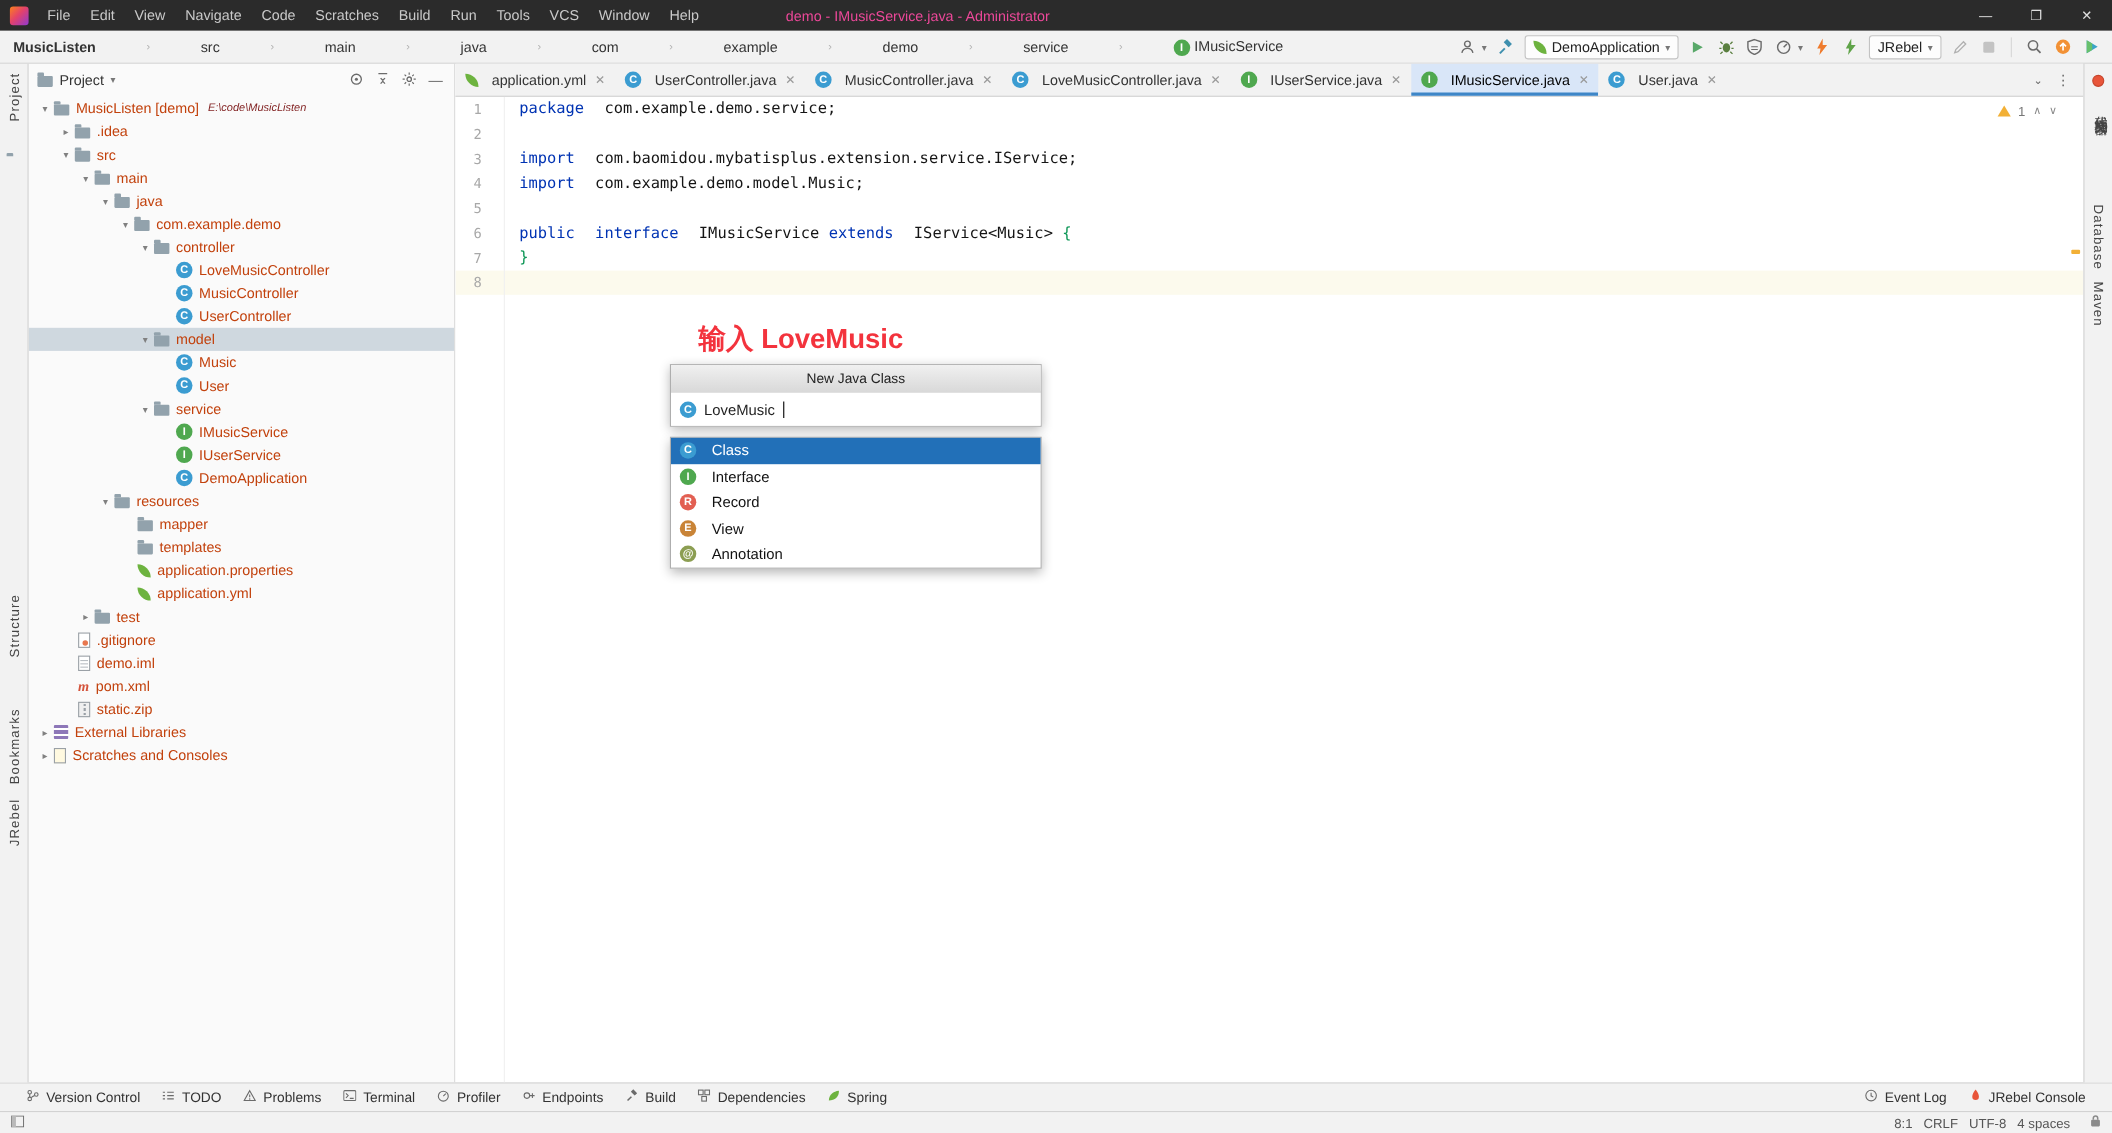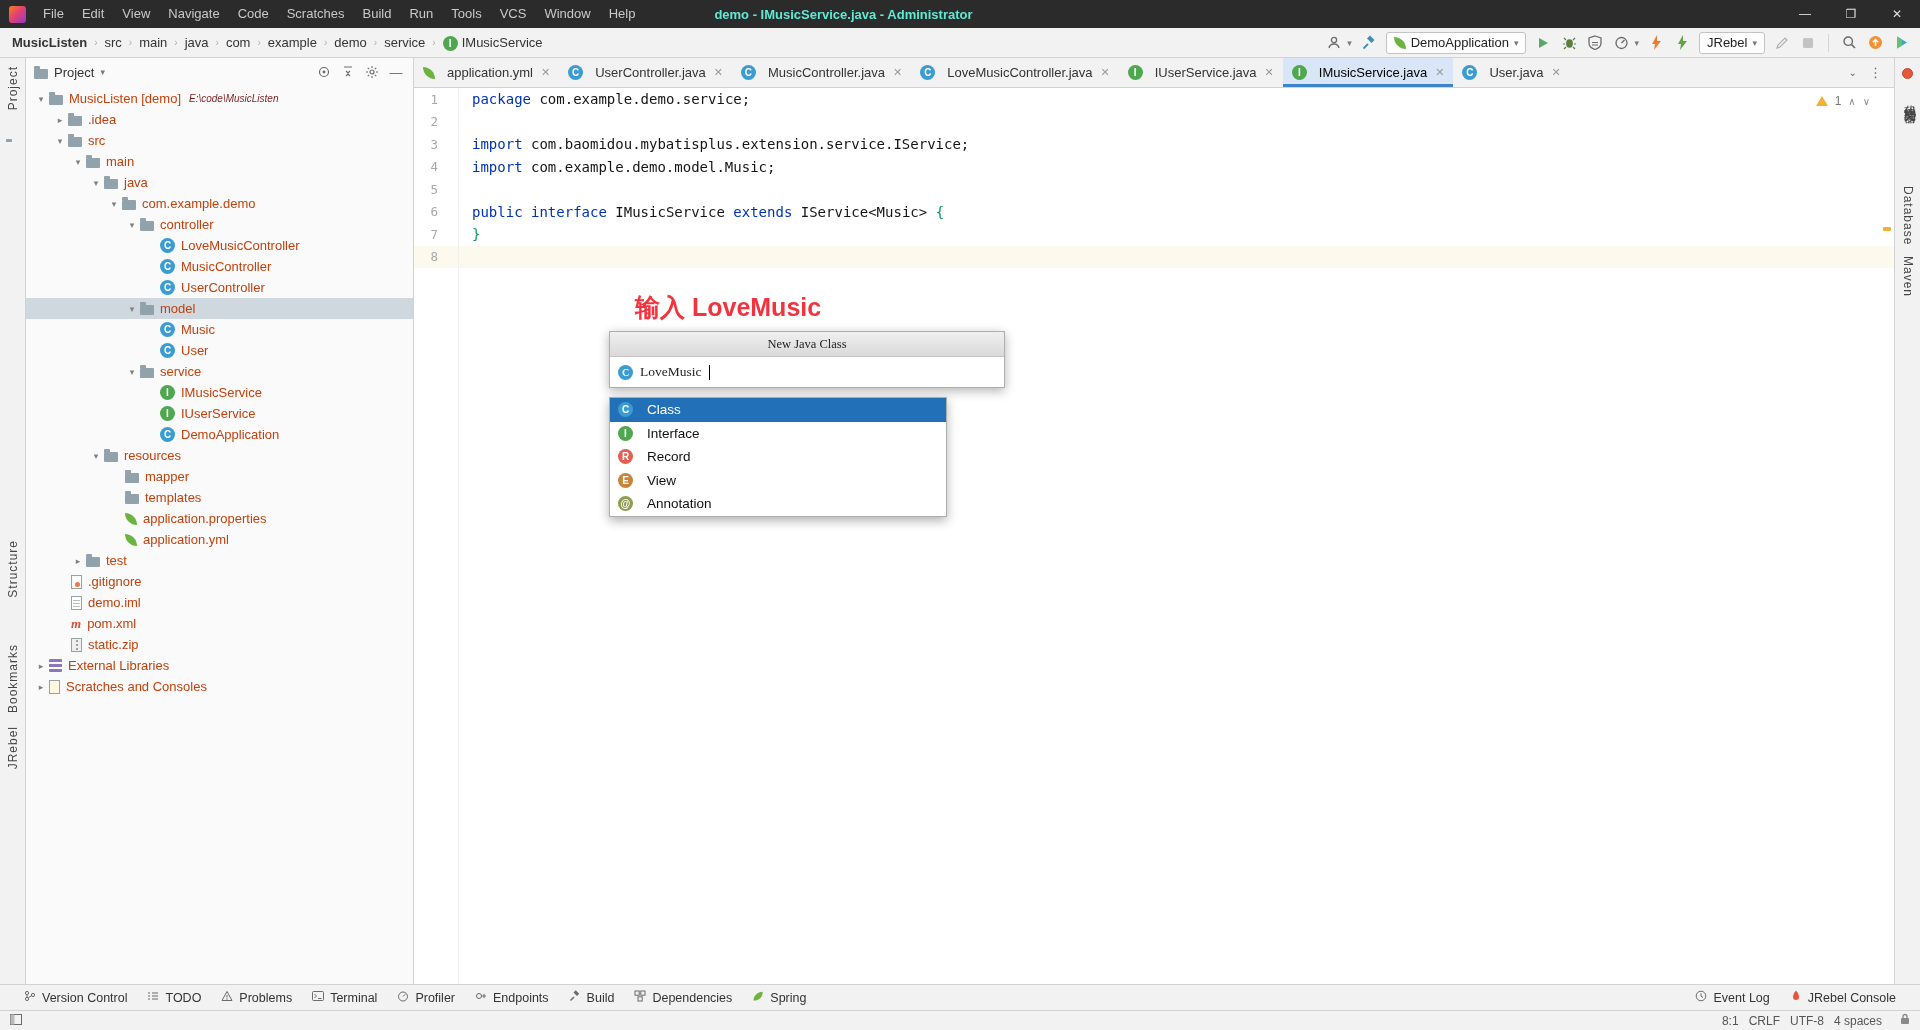--- a/index.html
+++ b/index.html
@@ -3,27 +3,27 @@
 <meta charset="utf-8">
 <style>
   * { box-sizing: border-box; margin: 0; padding: 0; cursor: default; }
   html,body { width:1920px; height:1030px; overflow:hidden; }
   body { font-family:"Liberation Sans",sans-serif; font-size:13px; color:#1f1f1f; background:#fff; display:flex; flex-direction:column; }
 
   
   .titlebar { height:28px; background:#2b2b2b; display:flex; align-items:center; color:#c9c9c9; flex:none; }
   .app-logo { width:17px; height:17px; margin:0 8px 0 9px; border-radius:3px; background:linear-gradient(135deg,#fc801d 0%,#e4426b 45%,#9039d0 100%); }
   .menu-item { padding:0 9px; line-height:28px; font-size:13px; }
-  .title-text { margin-left:70px; color:#5eead4; font-size:13px;font-weight:bold; }
+  .title-text { margin-left:70px; color:#ec4899; font-size:13px; }
   .win-controls { margin-left:auto; display:flex; height:28px; }
   .win-btn { width:46px; text-align:center; line-height:28px; font-size:12px; color:#e0e0e0; }
 
   
   .toolbar { height:30px; background:#f2f2f2; border-bottom:1px solid #d2d2d2; display:flex; align-items:center; padding:0 10px; flex:none; }
-  .crumbs { display:flex; align-items:center; }
+  .crumbs { display:flex; align-items:center;gap:39px; }
   .crumb { padding:0 2px; color:#333; }
   .crumb.bold { font-weight:bold; }
   .crumb-sep { color:#b2b2b2; margin:0 5px; font-size:10px; }
   .crumb .ball { margin-right:4px; }
   .toolbar-right { margin-left:auto; display:flex; align-items:center; gap:8px; }
   .tb-ico { width:18px; height:18px; display:flex; align-items:center; justify-content:center; }
   .combo { display:flex; align-items:center; gap:5px; height:22px; border:1px solid #c3c3c3; border-radius:3px; background:#fdfdfd; padding:0 7px; font-size:13px; color:#222; }
   .combo .dd { font-size:9px; color:#777; }
   .dd-mini { font-size:9px; color:#777; margin-left:-4px; }
   .tb-sep { width:1px; height:18px; background:#d6d6d6; margin:0 3px; }
@@ -76,30 +76,30 @@
   .tab .close { color:#9a9a9a; font-size:11px; margin-left:2px; }
   .tab.active { background:#d9e6f8; box-shadow:inset 0 -3px 0 #3e86c7; color:#000; }
   .tabbar-right { margin-left:auto; display:flex; align-items:center; gap:12px; padding:0 12px; color:#666; }
   .editor-wrap { flex:1; position:relative; overflow:hidden; font-family:"DejaVu Sans Mono",monospace; }
   .gutter-line { position:absolute; left:44px; top:0; bottom:0; width:1px; background:#f0f0f0; }
   .code-line { height:22.5px; display:flex; align-items:center; font-size:14px; }
   .code-line.current { background:#fcfaed; }
   .lnum { width:24px; text-align:right; font-size:12.5px; color:#a8a8a8; flex:none; }
   .ltext { margin-left:34px; white-space:pre; }
   .tk-kw { color:#0033b3; }
-  .tk-pl { color:#151515; }
+  .tk-pl { color:#151515;margin-left:10px; }
   .tk-br { color:#0e9757; }
   .stripe-mark { position:absolute; right:3px; width:8px; height:4px; background:#f2b036; border-radius:1px; }
   .inspections { position:absolute; top:6px; right:24px; display:flex; align-items:center; gap:7px; font-family:"Liberation Sans",sans-serif; font-size:12px; color:#777; }
   .warn-tri { width:0; height:0; border-left:6px solid transparent; border-right:6px solid transparent; border-bottom:10px solid #f2b036; position:relative; }
   .inspections .nav { font-size:10px; color:#888; }
 
   
   .hint-text { position:absolute; left:221px; top:203px; font-size:25px; font-weight:700; color:#f3333d; font-family:"Liberation Sans",sans-serif; }
-  .njc-dialog { position:absolute; left:195px; top:243px; width:396px; background:#fff; border:1px solid #aeaeae; box-shadow:0 3px 10px rgba(0,0,0,.3); font-family:Liberation Serif, serif; }
+  .njc-dialog { position:absolute; left:195px; top:243px; width:338px; background:#fff; border:1px solid #aeaeae; box-shadow:0 3px 10px rgba(0,0,0,.3); font-family:Liberation Sans, sans-serif; }
   .njc-title { height:25px; line-height:25px; text-align:center; font-size:12.5px; color:#222; background:linear-gradient(#f0f0f0,#d9d9d9); border-bottom:1px solid #c4c4c4; }
   .njc-input { height:30px; display:flex; align-items:center; gap:7px; padding:0 8px; font-size:13.5px; background:#fff; }
   .caret { width:1px; height:15px; background:#000; }
   .njc-list { position:absolute; left:195px; top:309px; width:338px; background:#fff; border:1px solid #aeaeae; box-shadow:0 4px 10px rgba(0,0,0,.3); font-family:"Liberation Sans",sans-serif; }
   .list-item { height:23.5px; display:flex; align-items:center; gap:8px; padding:0 8px; font-size:13.5px; color:#111; }
   .list-item.selected { background:#2270B8; color:#fff; }
 
   
   .bottom-bar { height:26px; flex:none; background:#f2f2f2; border-top:1px solid #d2d2d2; display:flex; align-items:center; padding:0 14px; }
   .bb-item { display:flex; align-items:center; gap:6px; padding:0 10px; font-size:12.5px; color:#333; height:100%; }

